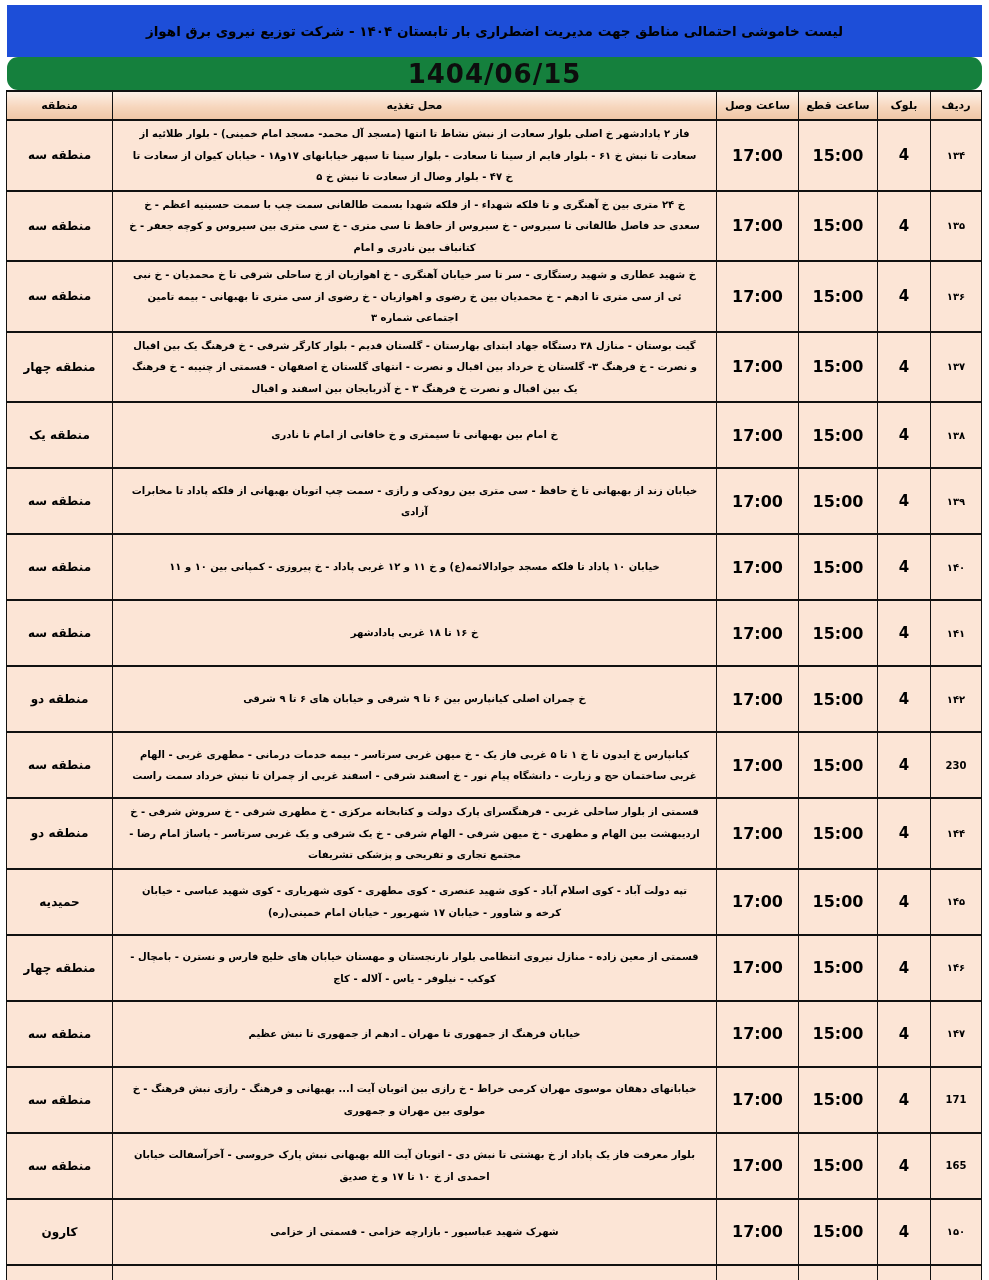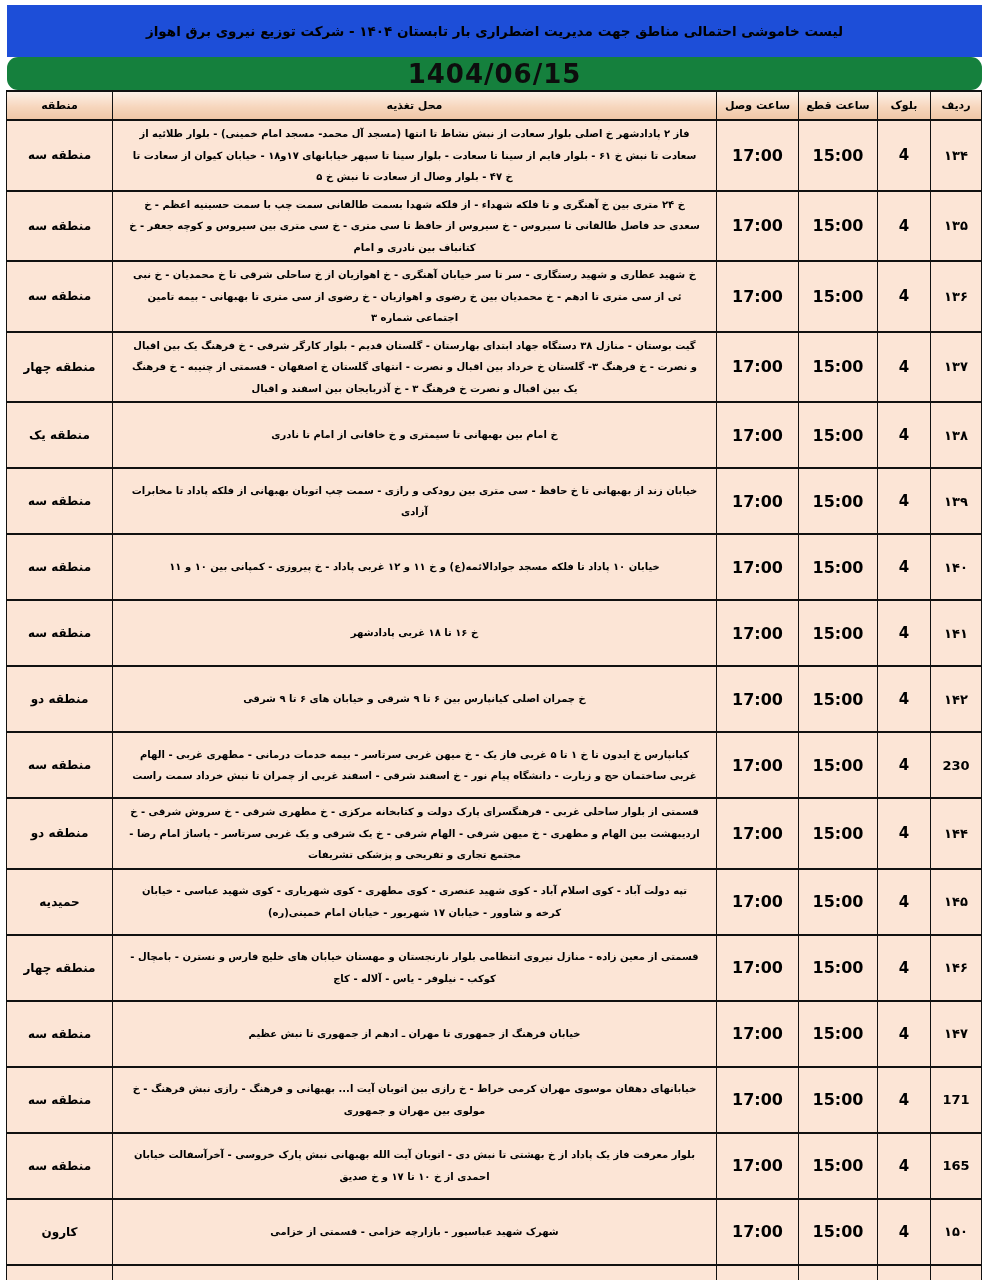--- a/index.html
+++ b/index.html
@@ -20,21 +20,21 @@
   table.outage th,table.outage td{
     border:1px solid #111;border-top-width:2px;border-bottom-width:2px;
     font-weight:bold;text-align:center;vertical-align:middle;color:#000;
     overflow:hidden;
   }
   table.outage th{
     height:25px;font-size:11px;
     background:linear-gradient(180deg,#fdf0e7 0%,#f6d6bd 55%,#efc6a6 100%);
   }
   table.outage td{background:#fce5d6;height:60px;}
-  td.c-radif{font-size:13px;}
+  td.c-radif{font-size:10px;}
   td.c-block{font-size:15px;}
   td.c-time{font-size:16px;direction:ltr;}
   td.c-loc{font-size:10px;line-height:2.15;padding:2px 16px;}
   td.c-region{font-size:12px;padding:0 0;}
 </style>
 </head>
 <body>
 
 <div class="page">
 

